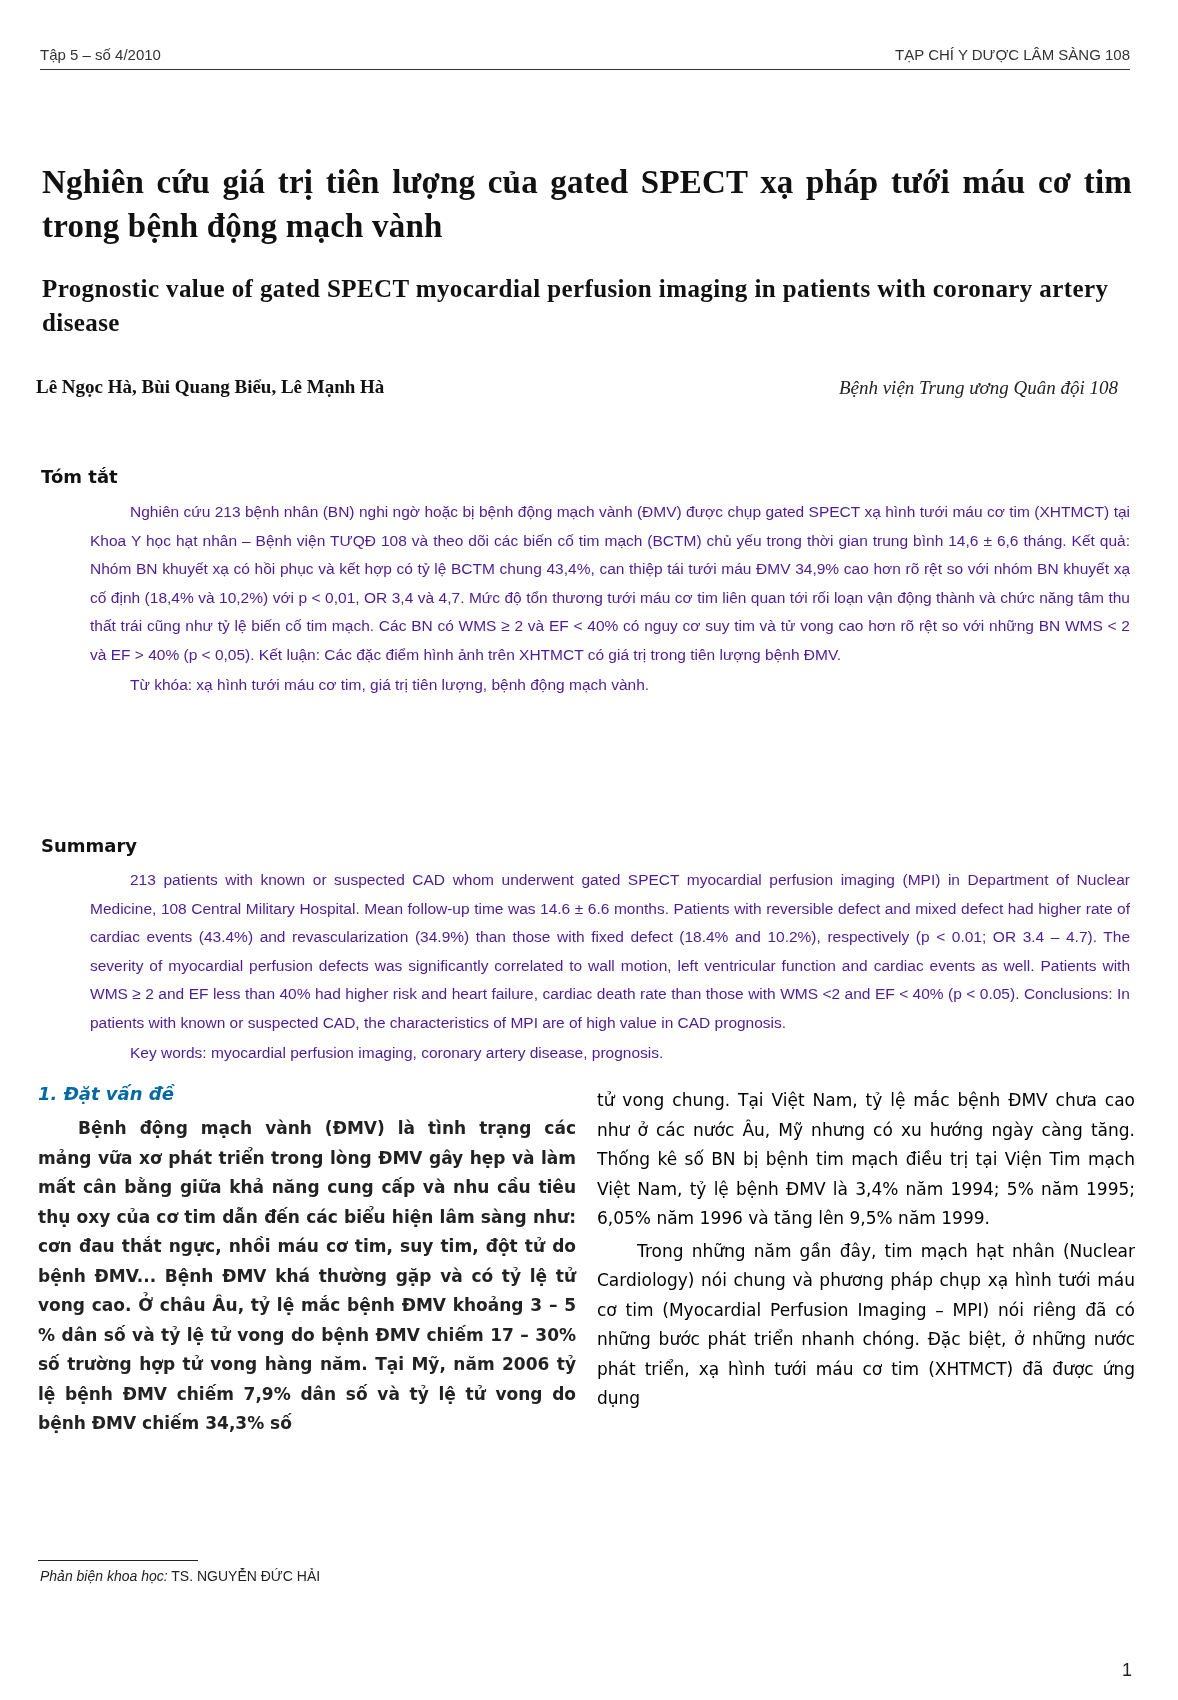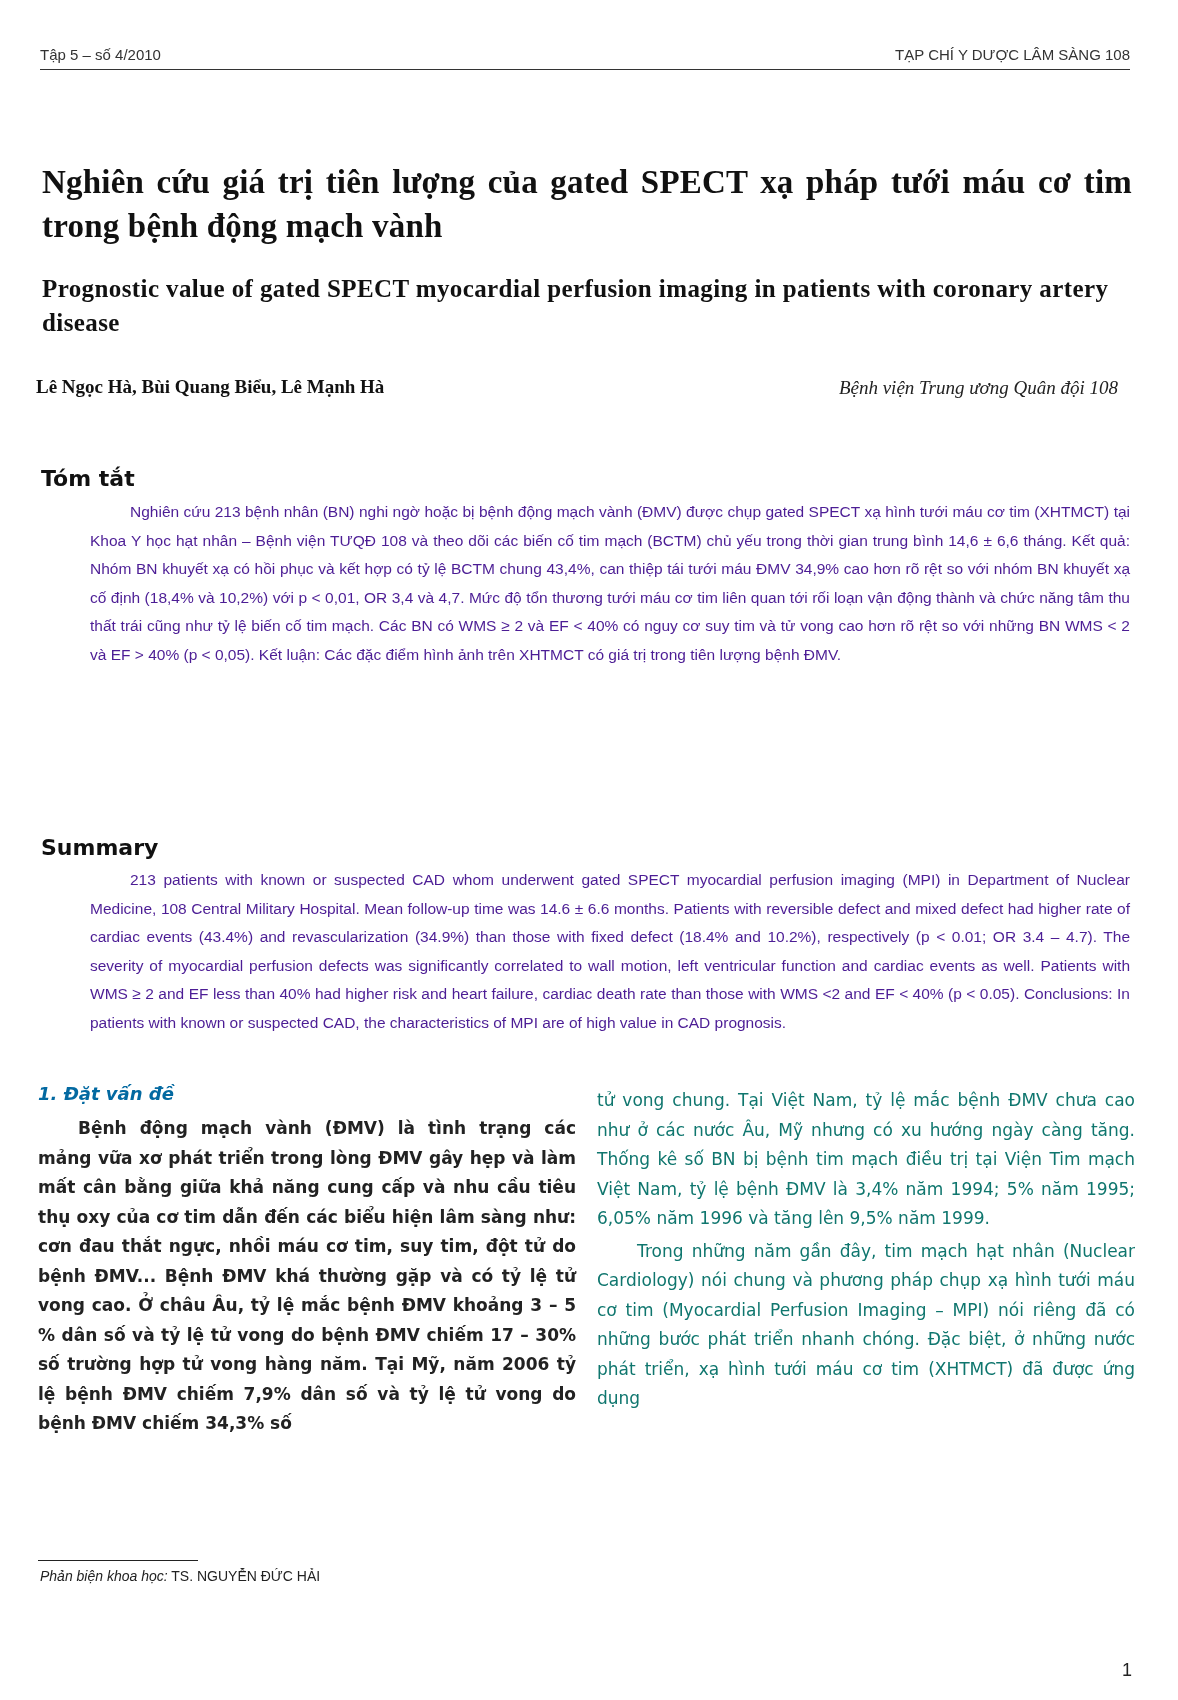--- a/index.html
+++ b/index.html
@@ -38,35 +38,35 @@
       position: absolute; left: 36px; top: 376px;
       font-family: "Liberation Serif", serif; font-weight: bold; font-size: 19px; color: #111;
     }
     .affiliation {
       position: absolute; right: 60px; top: 377px;
       font-family: "Liberation Serif", serif; font-style: italic; font-size: 19px; color: #222;
     }
 
     .section-heading {
       position: absolute; left: 41px;
-      font-family: "DejaVu Sans", sans-serif; font-weight: bold; font-size: 22px; color: #111;
+      font-family: "DejaVu Sans", sans-serif; font-weight: bold; font-size: 18px; color: #111;
     }
 
     .abstract-block {
       position: absolute; left: 90px; width: 1040px;
       font-family: Liberation Sans, sans-serif; font-size: 15.5px; line-height: 28.6px;
       color: #4c1d95; text-align: justify;
     }
     .abstract-block p { margin: 0; text-indent: 40px; }
     .abstract-block p.kw { text-indent: 40px; margin-top: 1px; }
 
     .col {
       position: absolute; width: 538px;
       font-family: "DejaVu Sans", sans-serif; font-size: 17px; line-height: 29.5px;
-      color: #0f766e; text-align: justify;
+      color: #000000; text-align: justify;
     }
     .col p { margin: 0; }
     .col p.indent { text-indent: 40px; }
     .col-right { left: 597px; top: 1086px; }
     .col-right p.indent { margin-top: 3px; }
 
     .col-heading {
       position: absolute; left: 38px; top: 1083px;
       font-family: "DejaVu Sans", sans-serif; font-weight: bold; font-size: 18px; color: #0369a1; font-style: italic;
     }
@@ -102,25 +102,27 @@
 
   <div class="title-vi">Nghiên cứu giá trị tiên lượng của gated SPECT xạ pháp tưới máu cơ tim trong bệnh động mạch vành</div>
   <div class="title-en">Prognostic value of gated SPECT myocardial perfusion imaging in patients with coronary artery disease</div>
 
   <div class="authors">Lê Ngọc Hà, Bùi Quang Biểu, Lê Mạnh Hà</div>
   <div class="affiliation">Bệnh viện Trung ương Quân đội 108</div>
 
   <div class="section-heading" style="top:466px;">Tóm tắt</div>
   <div class="abstract-block" style="top:498px;">
     <p>Nghiên cứu 213 bệnh nhân (BN) nghi ngờ hoặc bị bệnh động mạch vành (ĐMV) được chụp gated SPECT xạ hình tưới máu cơ tim (XHTMCT) tại Khoa Y học hạt nhân – Bệnh viện TƯQĐ 108 và theo dõi các biến cố tim mạch (BCTM) chủ yếu trong thời gian trung bình 14,6 ± 6,6 tháng. Kết quả: Nhóm BN khuyết xạ có hồi phục và kết hợp có tỷ lệ BCTM chung 43,4%, can thiệp tái tưới máu ĐMV 34,9% cao hơn rõ rệt so với nhóm BN khuyết xạ cố định (18,4% và 10,2%) với p &lt; 0,01, OR 3,4 và 4,7. Mức độ tổn thương tưới máu cơ tim liên quan tới rối loạn vận động thành và chức năng tâm thu thất trái cũng như tỷ lệ biến cố tim mạch. Các BN có WMS ≥ 2 và EF &lt; 40% có nguy cơ suy tim và tử vong cao hơn rõ rệt so với những BN WMS &lt; 2 và EF &gt; 40% (p &lt; 0,05). Kết luận: Các đặc điểm hình ảnh trên XHTMCT có giá trị trong tiên lượng bệnh ĐMV.</p>
+    <p class="kw">Từ khóa: xạ hình tưới máu cơ tim, giá trị tiên lượng, bệnh động mạch vành.</p>
   </div>
 
   <div class="section-heading" style="top:835px;">Summary</div>
   <div class="abstract-block" style="top:866px;">
     <p>213 patients with known or suspected CAD whom underwent gated SPECT myocardial perfusion imaging (MPI) in Department of Nuclear Medicine, 108 Central Military Hospital. Mean follow-up time was 14.6 ± 6.6 months. Patients with reversible defect and mixed defect had higher rate of cardiac events (43.4%) and revascularization (34.9%) than those with fixed defect (18.4% and 10.2%), respectively (p &lt; 0.01; OR 3.4 – 4.7). The severity of myocardial perfusion defects was significantly correlated to wall motion, left ventricular function and cardiac events as well. Patients with WMS ≥ 2 and EF less than 40% had higher risk and heart failure, cardiac death rate than those with WMS &lt;2 and EF &lt; 40% (p &lt; 0.05). Conclusions: In patients with known or suspected CAD, the characteristics of MPI are of high value in CAD prognosis.</p>
+    <p class="kw">Key words: myocardial perfusion imaging, coronary artery disease, prognosis.</p>
   </div>
 
   <div class="col-heading">1. Đặt vấn đề</div>
   <div class="col-left-top">
     <p>Bệnh động mạch vành (ĐMV) là tình trạng các mảng vữa xơ phát triển trong lòng ĐMV gây hẹp và làm mất cân bằng giữa khả năng cung cấp và nhu cầu tiêu thụ oxy của cơ tim dẫn đến các biểu hiện lâm sàng như: cơn đau thắt ngực, nhồi máu cơ tim, suy tim, đột tử do bệnh ĐMV... Bệnh ĐMV khá thường gặp và có tỷ lệ tử vong cao. Ở châu Âu, tỷ lệ mắc bệnh ĐMV khoảng 3 – 5 % dân số và tỷ lệ tử vong do bệnh ĐMV chiếm 17 – 30% số trường hợp tử vong hàng năm. Tại Mỹ, năm 2006 tỷ lệ bệnh ĐMV chiếm 7,9% dân số và tỷ lệ tử vong do bệnh ĐMV chiếm 34,3% số</p>
   </div>
 
   <div class="col col-right">
     <p>tử vong chung. Tại Việt Nam, tỷ lệ mắc bệnh ĐMV chưa cao như ở các nước Âu, Mỹ nhưng có xu hướng ngày càng tăng. Thống kê số BN bị bệnh tim mạch điều trị tại Viện Tim mạch Việt Nam, tỷ lệ bệnh ĐMV là 3,4% năm 1994; 5% năm 1995; 6,05% năm 1996 và tăng lên 9,5% năm 1999.</p>
     <p class="indent">Trong những năm gần đây, tim mạch hạt nhân (Nuclear Cardiology) nói chung và phương pháp chụp xạ hình tưới máu cơ tim (Myocardial Perfusion Imaging – MPI) nói riêng đã có những bước phát triển nhanh chóng. Đặc biệt, ở những nước phát triển, xạ hình tưới máu cơ tim (XHTMCT) đã được ứng dụng</p>

